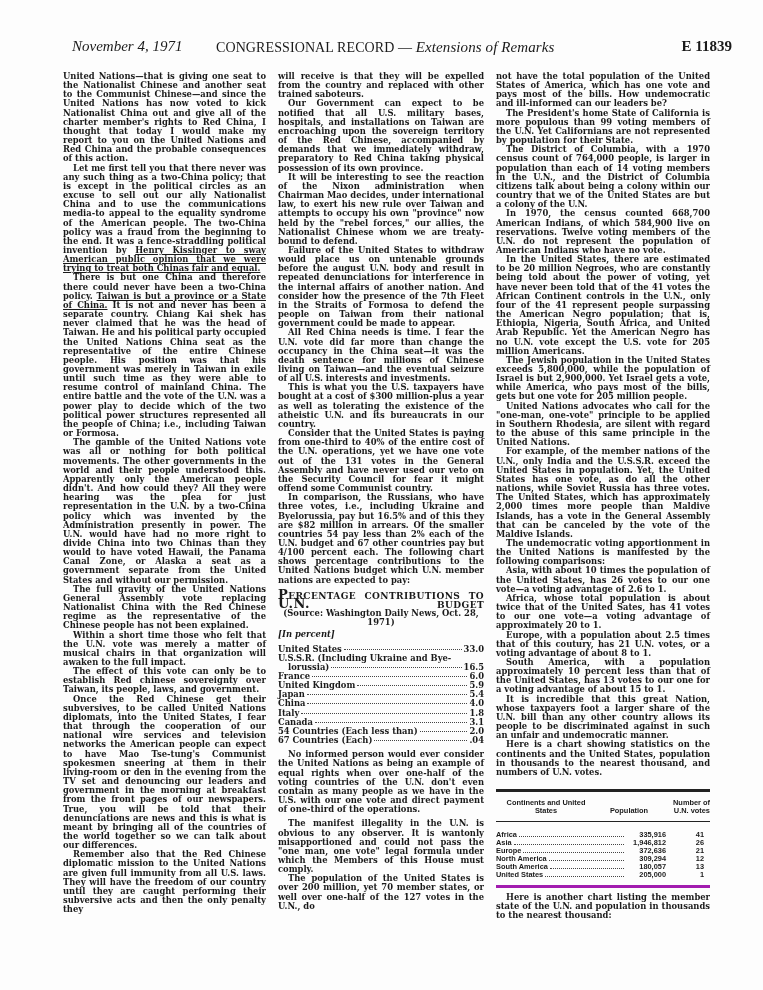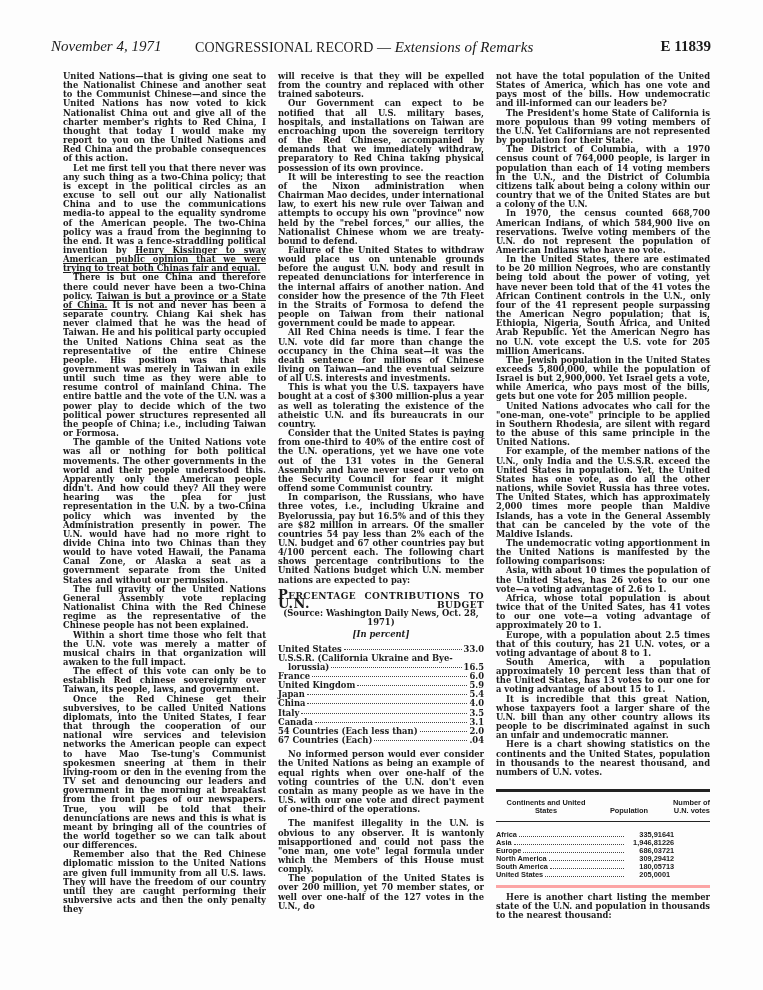--- a/index.html
+++ b/index.html
@@ -1,50 +1,50 @@
 <!DOCTYPE html>
 <html><head>
 <meta charset="utf-8">
 <style>
   html, body { margin: 0; padding: 0; background: #fdfdfd; }
   body { width: 763px; height: 990px; position: relative; overflow: hidden; color: #1a1a1a; }
-  .header { position: absolute; left: 51px; top: 38px; width: 660px; height: 20px; font-family: "Liberation Serif", serif; }
+  .header { position: absolute; left: 72px; top: 38px; width: 660px; height: 20px; font-family: "Liberation Serif", serif; }
   .hdr-date { position: absolute; left: 0; top: 0; font-style: italic; font-size: 15px; }
   .hdr-title { position: absolute; left: 144px; top: 1px; font-size: 14px; letter-spacing: 0.1px; }
   .hdr-title .ital { font-style: italic; font-size: 15px; }
   .hdr-page { position: absolute; right: 0; top: 0; font-weight: bold; font-size: 15px; }
   .col { position: absolute; top: 72px; font-family: "DejaVu Serif", serif; font-size: 8.4px; line-height: 9.15px; text-align: justify; font-weight: bold; }
   .col p { margin: 0; text-indent: 10px; }
   .col p.noind { text-indent: 0; }
   #col1 { left: 63px; width: 203px; }
   #col2 { left: 278px; width: 206px; }
   #col3 { left: 496px; width: 214px; }
   .u { text-decoration: underline; }
   .tbl-title { font-variant: small-caps; font-size: 13px; letter-spacing: 0.4px; margin-top: 5px; text-align: justify; text-align-last: justify; }
   .tbl-src { text-align: center; margin: 1px 0 0; }
-  .tbl-unit { text-align: center; font-style: italic; margin: 3px 0 5px; }
+  .tbl-unit { font-style: italic; margin: 3px 0 5px; }
   .lrow { display: flex; align-items: baseline; }
   .lrow .nm { white-space: nowrap; }
   .lrow .dots { flex: 1; border-bottom: 1px dotted #444; margin: 0 2px; transform: translateY(-2px); }
   .lrow .vl { white-space: nowrap; text-align: right; }
   .lrow.indent .nm { padding-left: 10px; }
   .spacer { height: 5px; }
-  .pop-table { margin-top: 12px; border-top: 3px solid #222; border-bottom: 3px solid #fca5a5; font-family: "Liberation Sans", sans-serif; font-size: 7.4px; line-height: 8px; font-weight: bold; }
+  .pop-table { margin-top: 12px; border-top: 3px solid #222; border-bottom: 3px solid #a21caf; font-family: "Liberation Sans", sans-serif; font-size: 7.4px; line-height: 8px; font-weight: bold; }
   .pop-head { display: flex; padding: 7px 0 6px; border-bottom: 1px solid #222; }
   .pop-head div { text-align: center; }
   .ph1 { width: 100px; }
   .ph2 { width: 66px; padding-top: 8px; }
   .ph3 { flex: 1; text-align: right !important; }
   .pop-body { padding: 9px 0 6px; }
   .pr { display: flex; align-items: baseline; }
   .pr .c1 { width: 130px; display: flex; }
   .pr .c1 .nm { white-space: nowrap; }
   .pr .c1 .dots { flex: 1; border-bottom: 1px dotted #444; margin: 0 2px; transform: translateY(-2px); }
   .pr .c2 { width: 40px; text-align: right; }
-  .pr .c3 { flex: 1; text-align: left; padding-right: 6px; }
+  .pr .c3 { flex: 1; text-align: right; padding-right: 6px; }
 </style>
 </head>
 <body>
 
 <div class="header">
   <span class="hdr-date">November 4, 1971</span>
   <span class="hdr-title"><span>CONGRESSIONAL RECORD</span> — <span class="ital">Extensions of Remarks</span></span>
   <span class="hdr-page">E 11839</span>
 </div>
 
@@ -72,21 +72,21 @@
   <div>
     <div class="tbl-title">Percentage contributions to U.N. budget</div>
     <div class="tbl-src">(Source: Washington Daily News, Oct. 28, 1971)</div>
     <div class="tbl-unit">[In percent]</div>
     <div class="lrow">
         <span class="nm">United States</span>
         <span class="dots"></span>
         <span class="vl">33.0</span>
       </div>
     <div class="lrow">
-        <span class="nm">U.S.S.R. (California Ukraine and Bye-</span>
+        <span class="nm">U.S.S.R. (Including Ukraine and Bye-</span>
       </div>
     <div class="lrow indent">
         <span class="nm">lorussia)</span>
         <span class="dots"></span>
         <span class="vl">16.5</span>
       </div>
     <div class="lrow">
         <span class="nm">France</span>
         <span class="dots"></span>
         <span class="vl">6.0</span>
@@ -102,21 +102,21 @@
         <span class="vl">5.4</span>
       </div>
     <div class="lrow">
         <span class="nm">China</span>
         <span class="dots"></span>
         <span class="vl">4.0</span>
       </div>
     <div class="lrow">
         <span class="nm">Italy</span>
         <span class="dots"></span>
-        <span class="vl">3.5</span>
+        <span class="vl">1.8</span>
       </div>
     <div class="lrow">
         <span class="nm">Canada</span>
         <span class="dots"></span>
         <span class="vl">3.1</span>
       </div>
     <div class="lrow">
         <span class="nm">54 Countries (Each less than)</span>
         <span class="dots"></span>
         <span class="vl">2.0</span>
@@ -172,21 +172,21 @@
             <span class="dots"></span>
           </div>
           <div class="c2">1,946,812</div>
           <div class="c3">26</div>
         </div>
       <div class="pr">
           <div class="c1">
             <span class="nm">Europe</span>
             <span class="dots"></span>
           </div>
-          <div class="c2">686,037</div>
+          <div class="c2">372,636</div>
           <div class="c3">21</div>
         </div>
       <div class="pr">
           <div class="c1">
             <span class="nm">North America</span>
             <span class="dots"></span>
           </div>
           <div class="c2">309,294</div>
           <div class="c3">12</div>
         </div>

